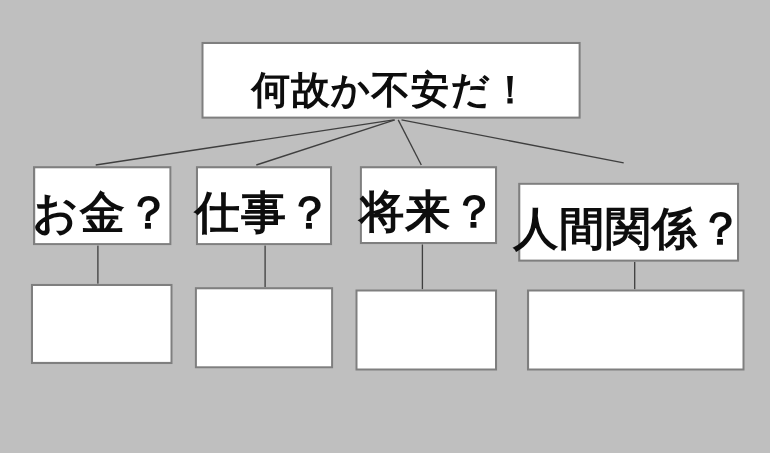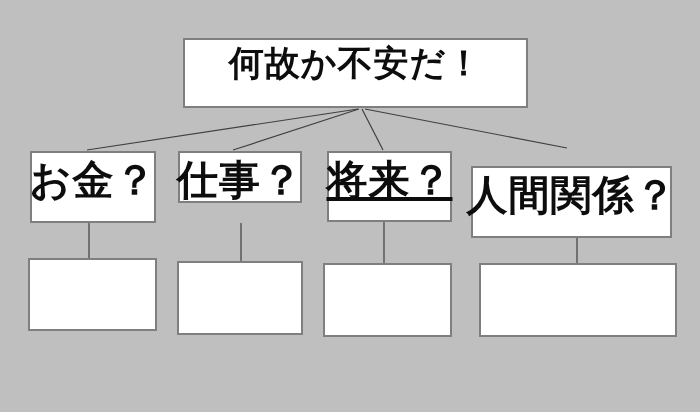--- a/index.html
+++ b/index.html
@@ -24,40 +24,40 @@
     width: 700px;
     height: 412px;
     display: block;
   }
   .box {
     position: absolute;
     background: #ffffff;
     border: 2px solid #7f7f7f;
     box-sizing: border-box;
     display: flex;
-    align-items: flex-start;
+    align-items: flex-end;
     justify-content: center;
     color: #0d0d0d;
     font-weight: bold;
     letter-spacing: 1px;
     white-space: nowrap;
   }
   .box-root {
     left: 183px;
     top: 38px;
     width: 345px;
     height: 70px;
     font-size: 35px;
   }
   .box-cause {
     font-size: 41px;
   }
   .box-cause-1 { left: 30px;  top: 151px; width: 126px; height: 72px; }
-  .box-cause-2 { left: 178px; top: 151px; width: 124px; height: 52px; }
-  .box-cause-3 { left: 327px; top: 151px; width: 125px; height: 71px; text-decoration: underline; }
+  .box-cause-2 { left: 178px; top: 151px; width: 124px; height: 72px; }
+  .box-cause-3 { left: 327px; top: 151px; width: 125px; height: 71px; }
   .box-cause-4 { left: 471px; top: 166px; width: 201px; height: 72px; }
   .box-empty-1 { left: 28px;  top: 258px; width: 129px; height: 73px; }
   .box-empty-2 { left: 177px; top: 261px; width: 126px; height: 74px; }
   .box-empty-3 { left: 323px; top: 263px; width: 129px; height: 74px; }
   .box-empty-4 { left: 479px; top: 263px; width: 198px; height: 74px; }
 </style>
 </head>
 <body>
 
 <div class="canvas">

